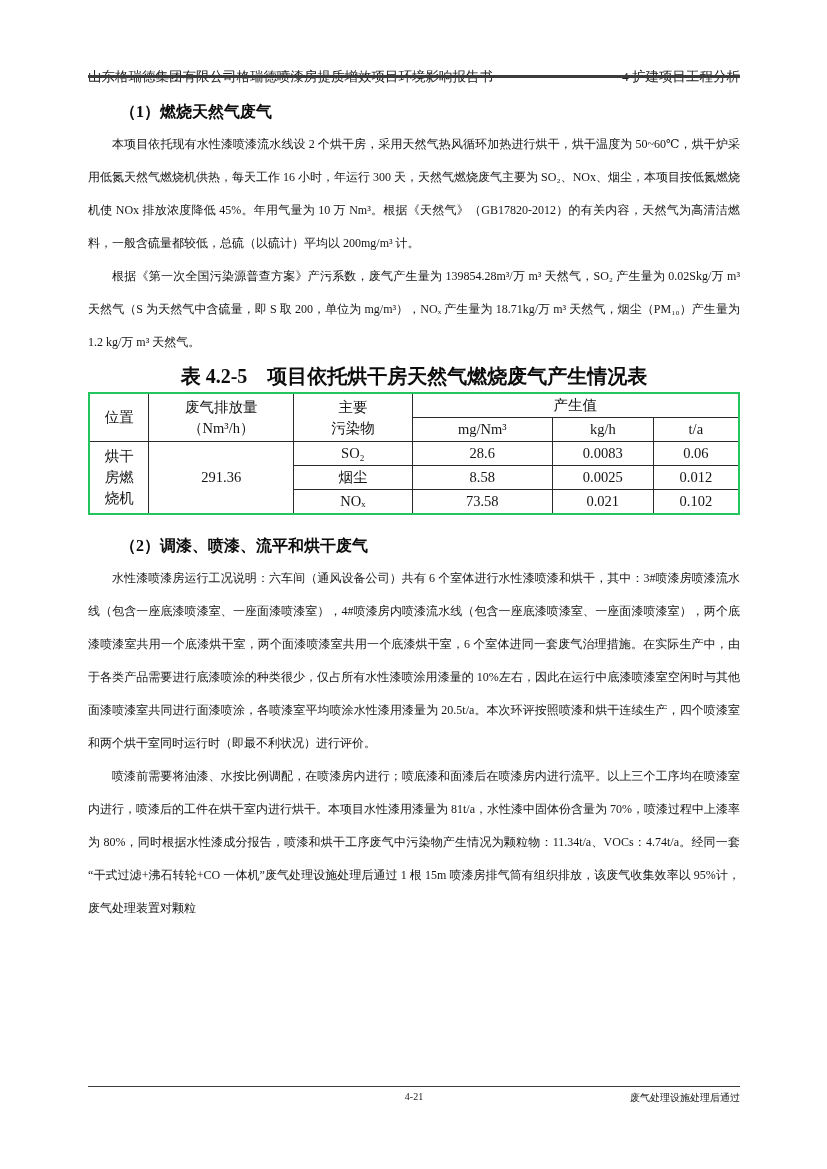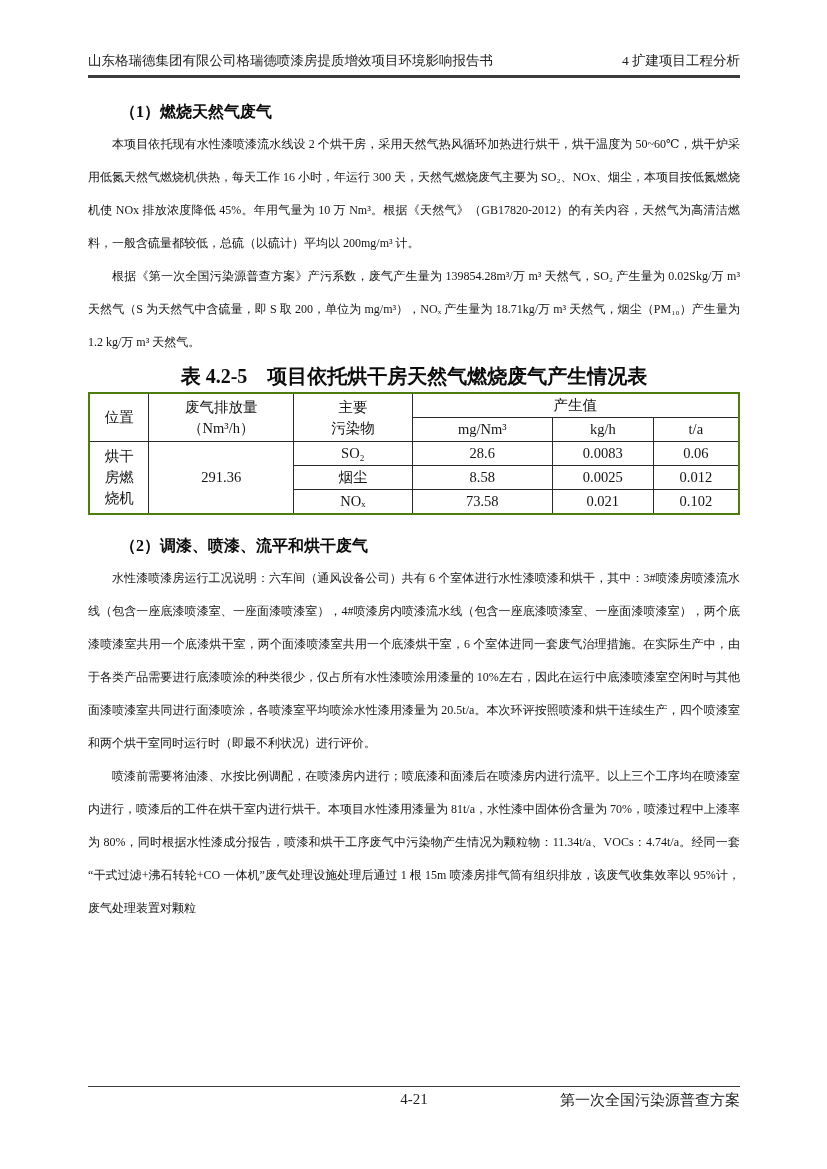--- a/index.html
+++ b/index.html
@@ -10,21 +10,21 @@
     height: 1169px;
     margin: 0 auto;
     background: #ffffff;
     font-family: "Liberation Serif", "DejaVu Serif", serif;
     color: #111111;
     overflow: hidden;
   }
   
   .header {
     position: absolute;
-    top: 52px;
+    top: 68px;
     left: 88px;
     right: 87px;
     display: flex;
     justify-content: space-between;
     align-items: baseline;
     font-size: 13.5px;
     color: #222;
   }
   .header-rule {
     position: absolute;
@@ -73,32 +73,32 @@
     color: #141414;
   }
   table.gas-table td {
     border: 1px solid #2a2a2a;
     text-align: center;
     vertical-align: middle;
     height: 22px;
     padding: 1px 2px;
     line-height: 1.45;
   }
-  table.gas-table { border: 2px solid #4d7c0f; padding-left: 21px; }
+  table.gas-table { border: 2px solid #22c55e; padding-left: 21px; }
   .pre { white-space: pre-line; }
   .mt { margin-top: 14px; }
   
   .footer {
     position: absolute;
     top: 1086px;
     left: 88px;
     right: 87px;
     border-top: 1.5px solid #3c3c3c;
     padding-top: 21px;
-    font-size: 15px;
+    font-size: 10px;
     color: #222;
     height: 28px;
   }
   .footer .page-num {
     position: absolute;
     left: 0; right: 0;
     text-align: center;
     top: 4px;
   }
   .footer .company {
@@ -175,16 +175,16 @@
     </table>
 
     <div class="sec-heading mt">（2）调漆、喷漆、流平和烘干废气</div>
     <p class="para">水性漆喷漆房运行工况说明：六车间（通风设备公司）共有 6 个室体进行水性漆喷漆和烘干，其中：3#喷漆房喷漆流水线（包含一座底漆喷漆室、一座面漆喷漆室），4#喷漆房内喷漆流水线（包含一座底漆喷漆室、一座面漆喷漆室），两个底漆喷漆室共用一个底漆烘干室，两个面漆喷漆室共用一个底漆烘干室，6 个室体进同一套废气治理措施。在实际生产中，由于各类产品需要进行底漆喷涂的种类很少，仅占所有水性漆喷涂用漆量的 10%左右，因此在运行中底漆喷漆室空闲时与其他面漆喷漆室共同进行面漆喷涂，各喷漆室平均喷涂水性漆用漆量为 20.5t/a。本次环评按照喷漆和烘干连续生产，四个喷漆室和两个烘干室同时运行时（即最不利状况）进行评价。</p>
     <p class="para">喷漆前需要将油漆、水按比例调配，在喷漆房内进行；喷底漆和面漆后在喷漆房内进行流平。以上三个工序均在喷漆室内进行，喷漆后的工件在烘干室内进行烘干。本项目水性漆用漆量为 81t/a，水性漆中固体份含量为 70%，喷漆过程中上漆率为 80%，同时根据水性漆成分报告，喷漆和烘干工序废气中污染物产生情况为颗粒物：11.34t/a、VOCs：4.74t/a。经同一套“干式过滤+沸石转轮+CO 一体机”废气处理设施处理后通过 1 根 15m 喷漆房排气筒有组织排放，该废气收集效率以 95%计，废气处理装置对颗粒</p>
 
   </div>
 
   <div class="footer">
     <span class="page-num">4-21</span>
-    <span class="company">第一次全国污染源普查方案</span>
+    <span class="company">废气处理设施处理后通过</span>
   </div>
 
 </div>
 
 </body></html>

